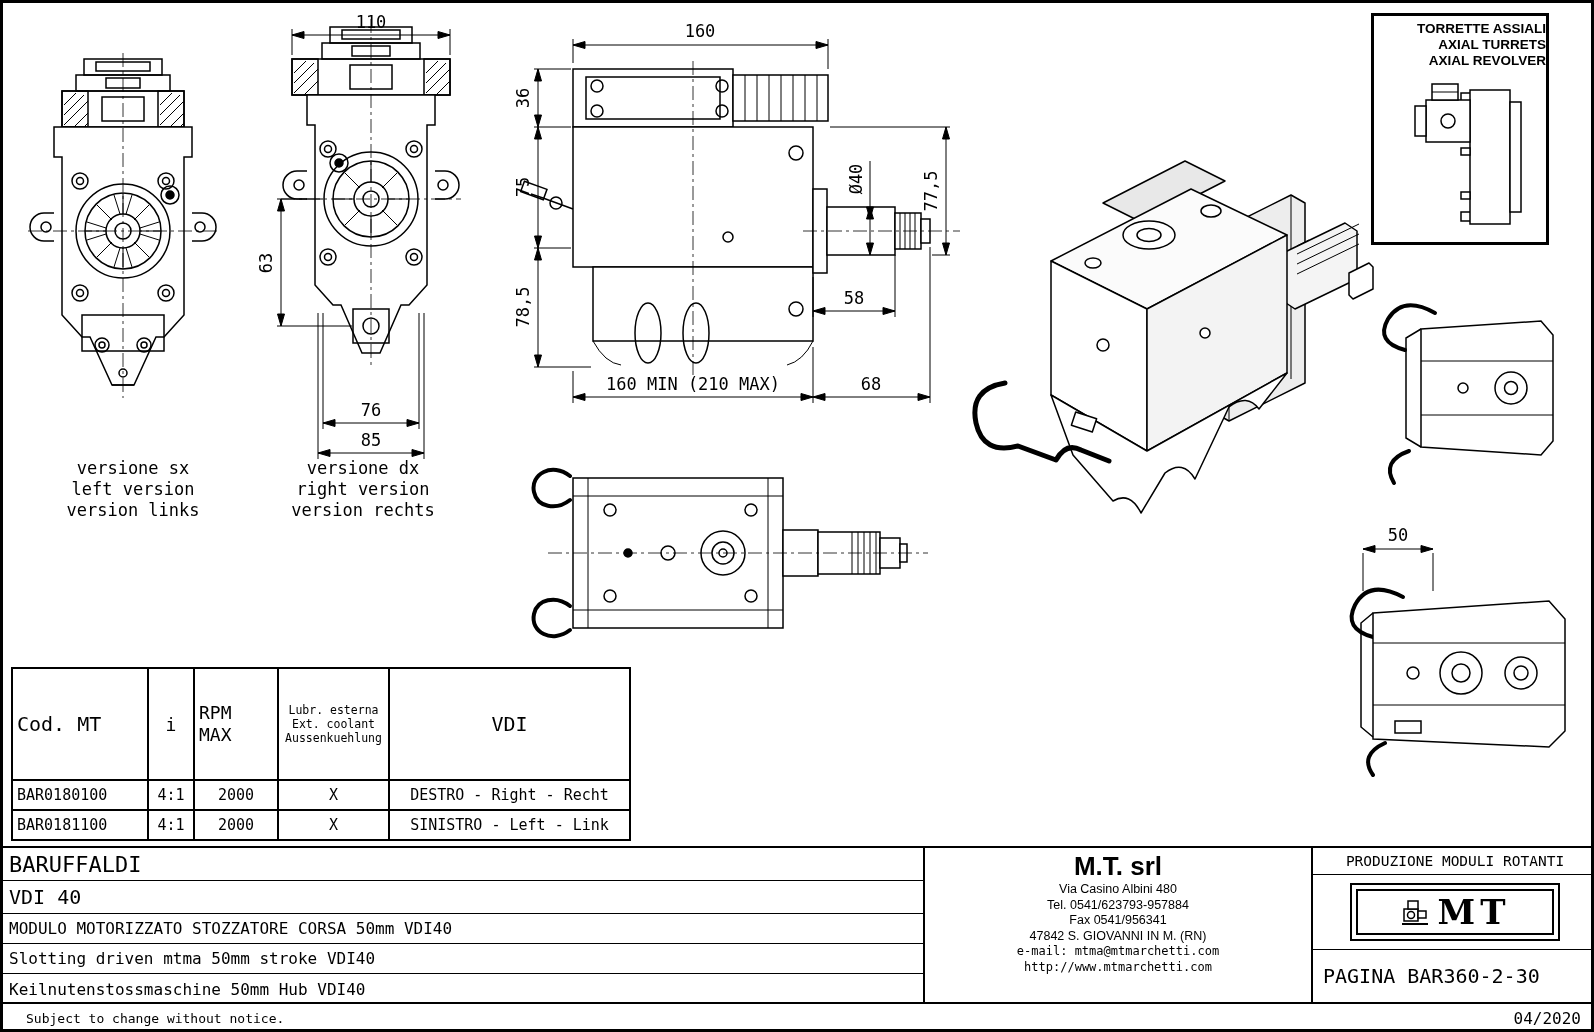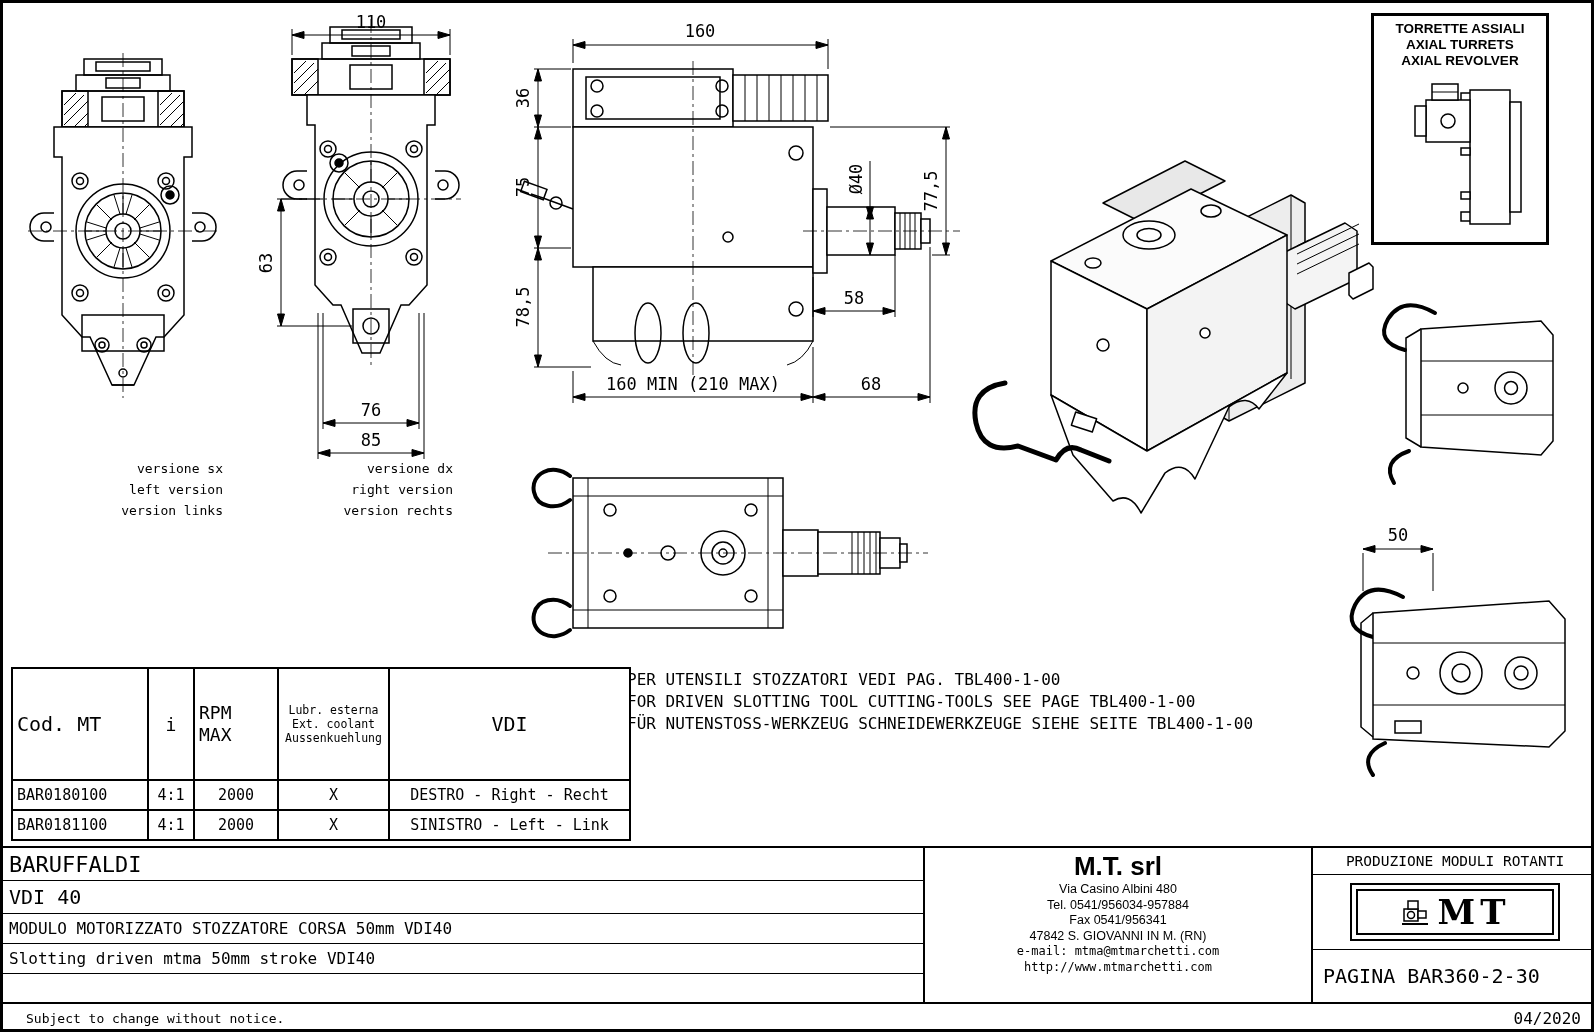--- a/index.html
+++ b/index.html
@@ -2,37 +2,37 @@
 <html><head>
 <meta charset="utf-8">
 <style>
   *{margin:0;padding:0;box-sizing:border-box}
   html,body{background:#9a9a9a}
   body{font-family:"DejaVu Sans Mono",monospace;color:#000}
   .sheet{position:relative;width:1594px;height:1032px;background:#fff;border:3px solid #000;overflow:hidden}
   svg{position:absolute;overflow:visible}
   svg text{font-family:"DejaVu Sans Mono",monospace;fill:#000}
   .dim-big{font-size:17px}
-  .caption{position:absolute;text-align:right;font-size:13px;line-height:21px}
+  .caption{position:absolute;text-align:center;font-size:17px;line-height:21px}
   .notes{position:absolute;left:624px;top:666px;font-size:16px;line-height:22px;white-space:nowrap;letter-spacing:0}
   
   .spec-table{position:absolute;left:8px;top:664px;border-collapse:collapse;background:#fff}
   .spec-table td{border:2px solid #000;vertical-align:middle;padding:0 4px}
   .td-cod{width:136px;font-size:20px;padding-left:8px}
   .td-ratio{width:46px;text-align:center;font-size:18px}
   .td-rpm{width:84px;font-size:18px;line-height:22px;padding-left:6px}
   .td-lubr{width:111px;text-align:center;font-size:11.5px;line-height:14px}
   .td-vdi{width:241px;text-align:center;font-size:20px}
   .row-data td{height:30px;font-size:15px}
   .row-data .td-cod{font-size:15px}
   .row-data .td-ratio,.row-data .td-rpm,.row-data .td-lubr,.row-data .td-vdi{font-size:15px;text-align:center}
   .hdr-row td{height:112px}
   
   .torrette{position:absolute;left:1368px;top:10px;width:178px;height:232px;border:3px solid #000}
-  .torrette .hdr{font-weight:bold;font-size:13.5px;line-height:16px;text-align:center;padding-top:5px;font-family:"Liberation Sans",sans-serif}
+  .torrette .hdr{font-weight:bold;font-size:13.5px;line-height:16px;text-align:right;padding-top:5px;font-family:"Liberation Sans",sans-serif}
   
   .tb-left{position:absolute;left:0;top:843px;width:920px;height:124px;border-top:2.5px solid #000}
   .tb-row{border-bottom:1.5px solid #000;padding-left:6px;display:flex;align-items:center}
   .tb-brand{height:33px;font-size:22px}
   .tb-model{height:33px;font-size:20px}
   .tb-desc{height:30px;font-size:16px}
   .tb-desc.last{border-bottom:none}
   .tb-company{position:absolute;left:920px;top:843px;width:390px;height:156px;border-top:2.5px solid #000;border-left:2px solid #000;border-right:2px solid #000;text-align:center}
   .co-name{font-size:26px;font-weight:bold;font-family:"Liberation Sans",sans-serif;padding-top:3px}
   .co-line{font-size:12.5px;line-height:15.5px;font-family:"Liberation Sans",sans-serif}
@@ -378,25 +378,20 @@
     <div>versione sx</div>
     <div>left version</div>
     <div>version links</div>
   </div>
   <div class="caption" style="left:270px;top:455px;width:180px">
     <div>versione dx</div>
     <div>right version</div>
     <div>version rechts</div>
   </div>
 
-  <div class="notes">
-    <div>PER UTENSILI STOZZATORI VEDI PAG. TBL400-1-00</div>
-    <div>FOR DRIVEN SLOTTING TOOL CUTTING-TOOLS SEE PAGE TBL400-1-00</div>
-    <div>FÜR NUTENSTOSS-WERKZEUG SCHNEIDEWERKZEUGE SIEHE SEITE TBL400-1-00</div>
-  </div>
 
   <table class="spec-table">
     <tbody>
         <tr class="hdr-row">
       <td class="td-cod">Cod. MT</td>
       <td class="td-ratio">i</td>
       <td class="td-rpm">
         <div>RPM</div>
         <div>MAX</div>
       </td>
@@ -422,26 +417,27 @@
       <td class="td-vdi">SINISTRO - Left - Link</td>
     </tr>
   </tbody>
     </table>
 
   <div class="tb-left">
     <div class="tb-row tb-brand">BARUFFALDI</div>
     <div class="tb-row tb-model">VDI 40</div>
     <div class="tb-row tb-desc">MODULO MOTORIZZATO STOZZATORE CORSA 50mm VDI40</div>
     <div class="tb-row tb-desc">Slotting driven mtma 50mm stroke VDI40</div>
+    <div class="tb-row tb-desc last">Keilnutenstossmaschine 50mm Hub VDI40</div>
   </div>
 
   <div class="tb-company">
     <div class="co-name">M.T. srl</div>
     <div class="co-line">Via Casino Albini 480</div>
-    <div class="co-line">Tel. 0541/956034-957884</div>
+    <div class="co-line">Tel. 0541/623793-957884</div>
     <div class="co-line">Fax 0541/956341</div>
     <div class="co-line">47842 S. GIOVANNI IN M. (RN)</div>
     <div class="co-line b">e-mail: mtma@mtmarchetti.com</div>
     <div class="co-line b">http://www.mtmarchetti.com</div>
   </div>
 
   <div class="tb-right">
     <div class="pr-title">PRODUZIONE MODULI ROTANTI</div>
     <div class="pr-logo-cell">
       <div class="pr-logo">

